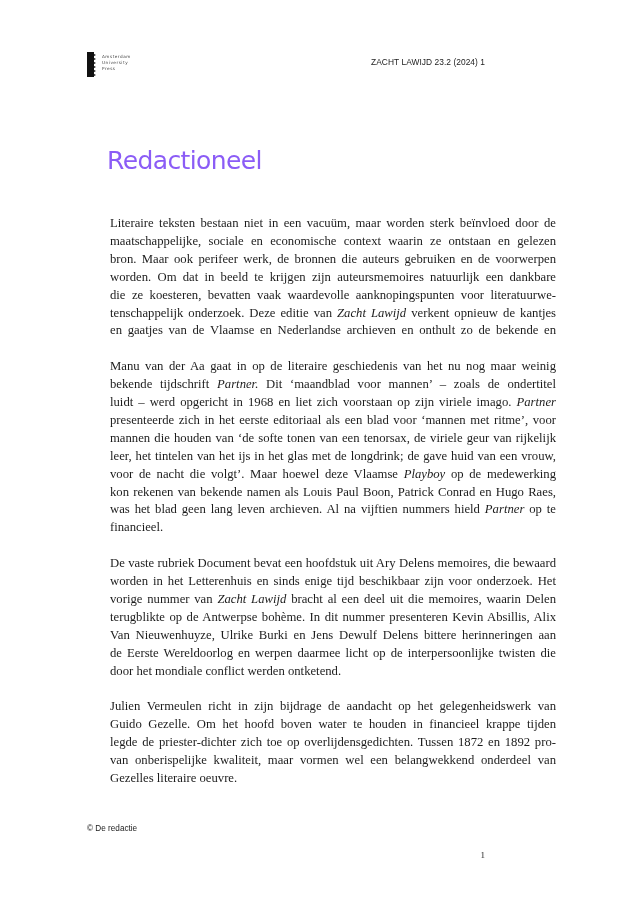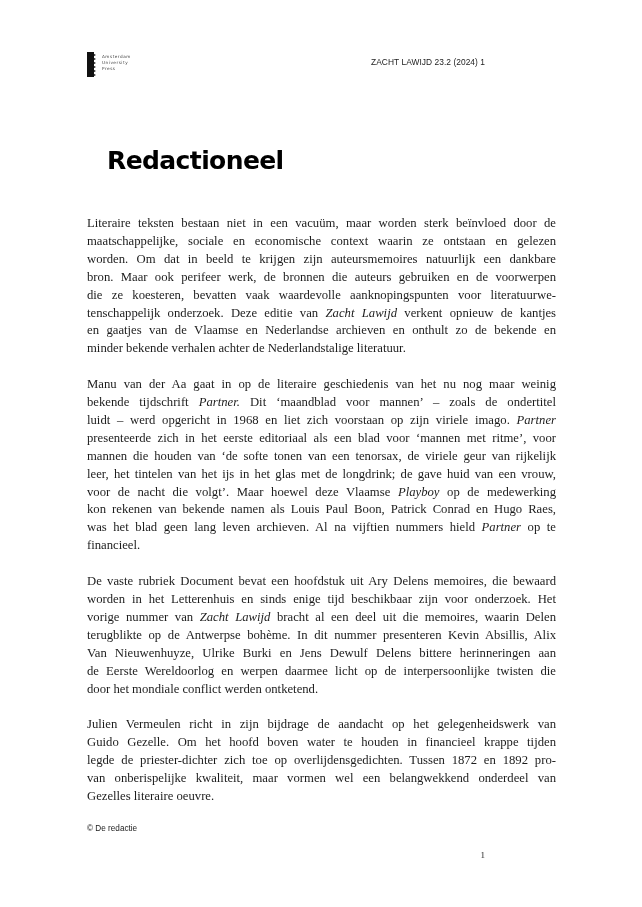--- a/index.html
+++ b/index.html
@@ -4,25 +4,25 @@
 <style>
   html, body { margin: 0; padding: 0; background: #ffffff; }
   body { width: 642px; height: 907px; position: relative; overflow: hidden; color: #1a1a1a; }
   .page { position: absolute; left: 0; top: 0; width: 572px; height: 907px; background: #fff; }
   .logo { position: absolute; left: 87px; top: 52px; display: flex; align-items: flex-start; }
   .logo-mark { width: 9px; height: 25px; position: relative; }
   .logo-mark svg { display: block; }
   .logo-text { margin-left: 6px; margin-top: 2px; font-family: "DejaVu Sans", sans-serif; font-size: 4.2px; line-height: 6.2px; letter-spacing: 0.5px; color: #444; }
   .logo-text span { display: block; }
   .running-head { position: absolute; right: 87px; top: 57px; font-family: "Liberation Sans", sans-serif; font-size: 8.4px; color: #222; letter-spacing: 0.05px; }
-  .title { position: absolute; left: 107px; top: 146px; font-family: "DejaVu Sans", sans-serif; font-size: 25px; font-weight: bold; color: #000000; letter-spacing: -0.6px; margin: 0; }
+  .title { position: absolute; left: 107px; top: 146px; font-family: "DejaVu Sans", sans-serif; font-size: 25px; font-weight: normal; color: #8b5cf6; letter-spacing: -0.6px; margin: 0; }
   .body-text { position: absolute; left: 87px; top: 215px; width: 469px; font-family: "Liberation Serif", serif; font-size: 12.7px; line-height: 17.9px; color: #1c1c1c; }
   .body-text p { margin: 0 0 17.9px 0; text-align: justify; text-align-last: left; hyphens: manual; }
   .body-text em { font-style: italic; font-family: Liberation Serif, serif; }
-  .line { display: block; text-align: justify; text-align-last: justify; white-space: nowrap; }
+  .line { display: block; text-align: justify; text-align-last: justify; white-space: nowrap; margin-left: 23px; }
   .line.last { text-align-last: left; }
   .footer-left { position: absolute; left: 87px; top: 824px; font-family: "Liberation Sans", sans-serif; font-size: 8.2px; color: #222; }
   .footer-right { position: absolute; right: 87px; top: 850px; font-family: "Liberation Serif", serif; font-size: 9px; color: #222; }
 </style>
 </head>
 <body>
 
 <div class="page">
 
   <div class="logo">
@@ -39,26 +39,25 @@
   </div>
 
   <div class="running-head">ZACHT LAWIJD 23.2 (2024) 1</div>
 
   <h1 class="title">Redactioneel</h1>
 
   <div class="body-text" id="body-text">
       <p>
         <span class="line"><span>Literaire teksten bestaan niet in een vacuüm, maar worden sterk beïnvloed door de</span></span>
         <span class="line"><span>maatschappelijke, sociale en economische context waarin ze ontstaan en gelezen</span></span>
+        <span class="line"><span>bron. Maar ook perifeer werk, de bronnen die auteurs gebruiken en de voorwerpen</span></span>
         <span class="line"><span>worden. Om dat in beeld te krijgen zijn auteursmemoires natuurlijk een dankbare</span></span>
-        <span class="line"><span>bron. Maar ook perifeer werk, de bronnen die auteurs gebruiken en de voorwerpen</span></span>
         <span class="line"><span>die ze koesteren, bevatten vaak waardevolle aanknopingspunten voor literatuurwe-</span></span>
         <span class="line"><span>tenschappelijk onderzoek. Deze editie van </span><em>Zacht Lawijd</em><span> verkent opnieuw de kantjes</span></span>
         <span class="line"><span>en gaatjes van de Vlaamse en Nederlandse archieven en onthult zo de bekende en</span></span>
-        <span class="line last"><span>minder bekende verhalen achter de Nederlandstalige literatuur.</span></span>
       </p>
       <p>
         <span class="line"><span>Manu van der Aa gaat in op de literaire geschiedenis van het nu nog maar weinig</span></span>
         <span class="line"><span>bekende tijdschrift </span><em>Partner.</em><span> Dit ‘maandblad voor mannen’ – zoals de ondertitel</span></span>
         <span class="line"><span>luidt – werd opgericht in 1968 en liet zich voorstaan op zijn viriele imago. </span><em>Partner</em></span>
         <span class="line"><span>presenteerde zich in het eerste editoriaal als een blad voor ‘mannen met ritme’, voor</span></span>
         <span class="line"><span>mannen die houden van ‘de softe tonen van een tenorsax, de viriele geur van rijkelijk</span></span>
         <span class="line"><span>leer, het tintelen van het ijs in het glas met de longdrink; de gave huid van een vrouw,</span></span>
         <span class="line"><span>voor de nacht die volgt’. Maar hoewel deze Vlaamse </span><em>Playboy</em><span> op de medewerking</span></span>
         <span class="line"><span>kon rekenen van bekende namen als Louis Paul Boon, Patrick Conrad en Hugo Raes,</span></span>

